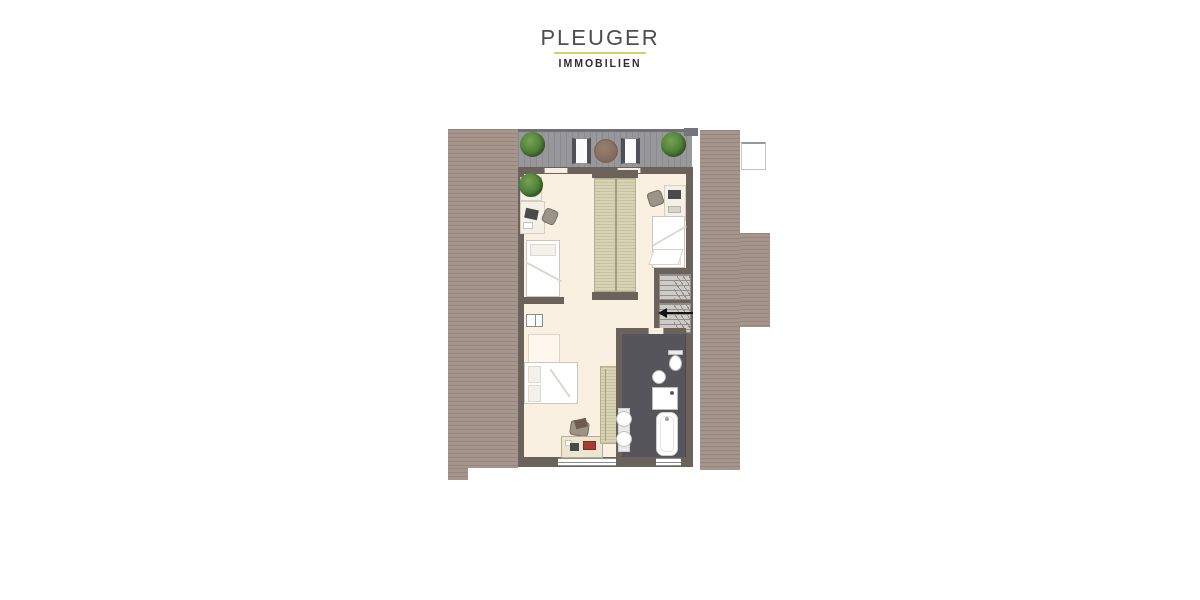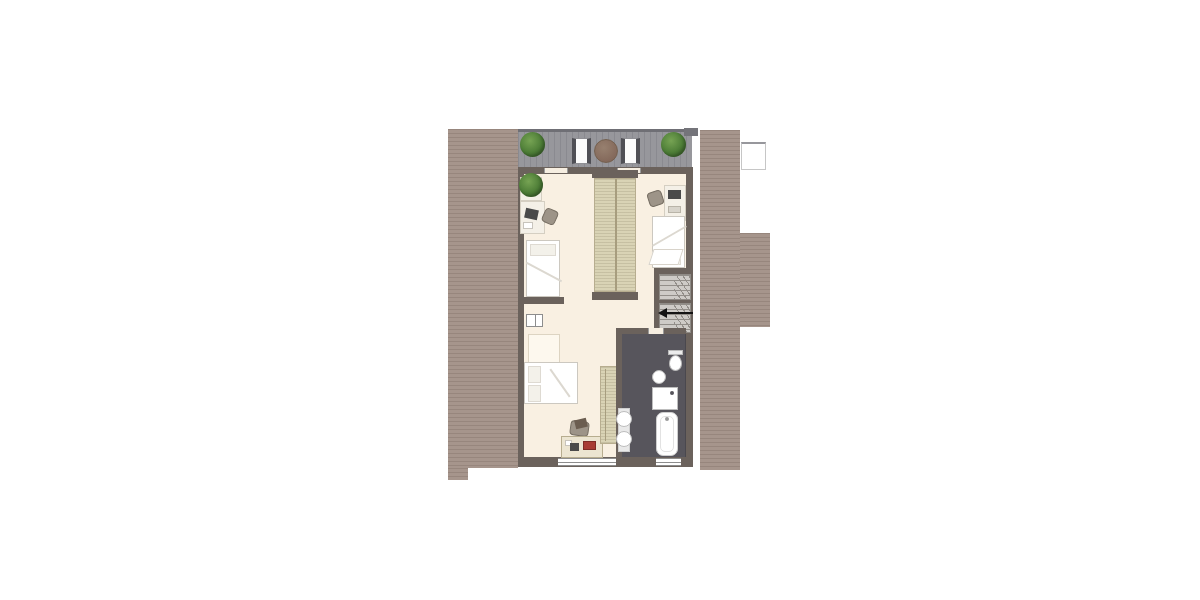--- a/index.html
+++ b/index.html
@@ -77,20 +77,25 @@
   .dark-item { background:#4a4a4a; }
   .gray-item { background:#d8d4cb; border:1px solid #b9b4a8; }
   .red-item { background:#a83c34; border:1px solid #7e2c26; }
   .vanity { background:#e9e9e9; border:1px solid #cfcfcf; }
 </style>
 </head>
 <body>
 
 <div class="canvas">
 
+  <header class="logo">
+    <div class="logo-name">PLEUGER</div>
+    <div class="logo-rule"></div>
+    <div class="logo-tagline">IMMOBILIEN</div>
+  </header>
 
   <div class="plan">
 
     <div class="roof" style="left:0;top:2px;width:70px;height:339px;"></div>
     <div class="roof" style="left:0;top:341px;width:20px;height:12px;"></div>
     <div class="roof" style="left:252px;top:3px;width:40px;height:340px;"></div>
     <div class="roof" style="left:292px;top:106px;width:30px;height:94px;"></div>
     <div class="chimney" style="left:293px;top:15px;width:25px;height:28px;"></div>
 
     <div class="deck" style="left:70px;top:2px;width:174px;height:39px;"></div>

